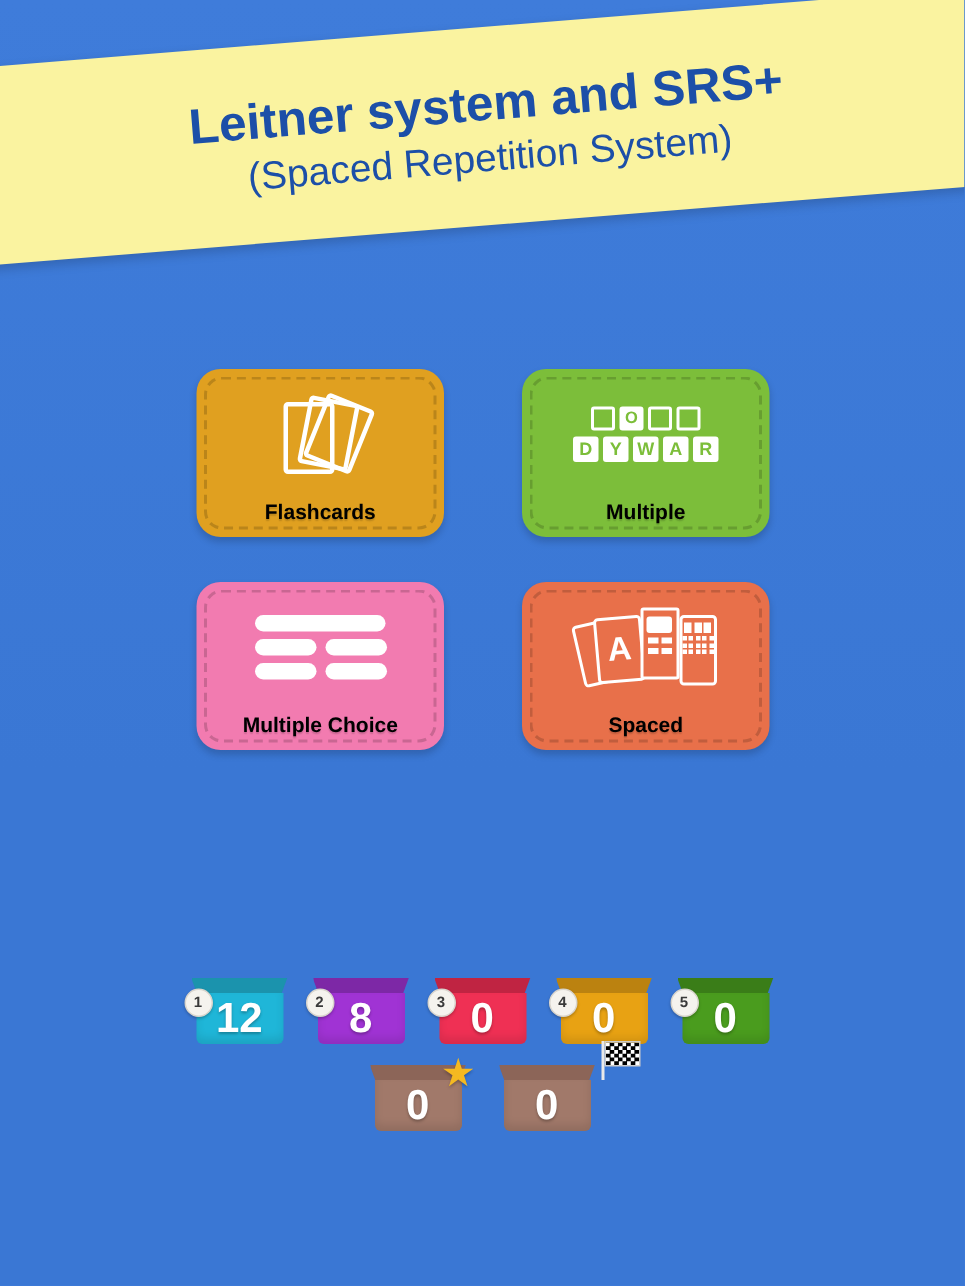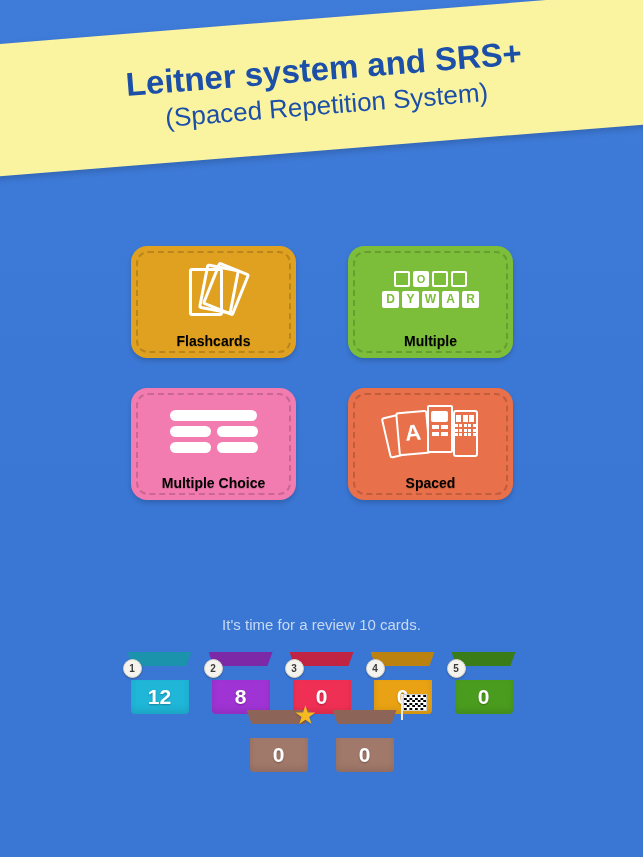--- a/index.html
+++ b/index.html
@@ -185,25 +185,25 @@
   }
   .row-main { top: 652px; }
   .row-special { top: 710px; gap: 22px; }
 
   .lbox { position: relative; width: 64px; height: 44px; }
   .lbox .rim {
     position: absolute; left: 0; top: 0; width: 64px; height: 14px;
     clip-path: polygon(0 0, 100% 0, 92% 100%, 8% 100%);
   }
   .lbox .front {
-    position: absolute; left: 3px; top: 28px;
+    position: absolute; left: 3px; top: 10px;
     width: 58px; height: 34px;
     border-radius: 0 0 4px 4px;
     display: flex; align-items: center; justify-content: center;
-    color: #fff; font-size: 21px; font-weight: bold;
+    color: #fff; font-size: 28px; font-weight: bold;
     text-shadow: 0 1px 2px rgba(0,0,0,0.28);
     box-shadow: inset 0 -4px 6px rgba(0,0,0,0.10);
   }
   .lbox .badge {
     position: absolute; left: -5px; top: 7px;
     width: 17px; height: 17px; border-radius: 50%;
     background: #f5f3ee;
     border: 1px solid #d9d5cd;
     display: flex; align-items: center; justify-content: center;
     font-size: 10px; font-weight: bold; color: #3a3a3a;
@@ -361,21 +361,20 @@
                 </div>
             </span>
           </span>
         </span>
       </span>
       <span class="mode-label">Spaced</span>
     </div>
 
   </div>
 
-  <div class="review-text">It's time for a review 10 cards.</div>
 
   <div class="box-row row-main">
 
     <div class="lbox">
       <span class="rim" style="background:#1b93ad"></span>
       <span class="badge">1</span>
       <span class="front" style="background:#1fb6d8">12</span>
     </div>
 
     <div class="lbox">

